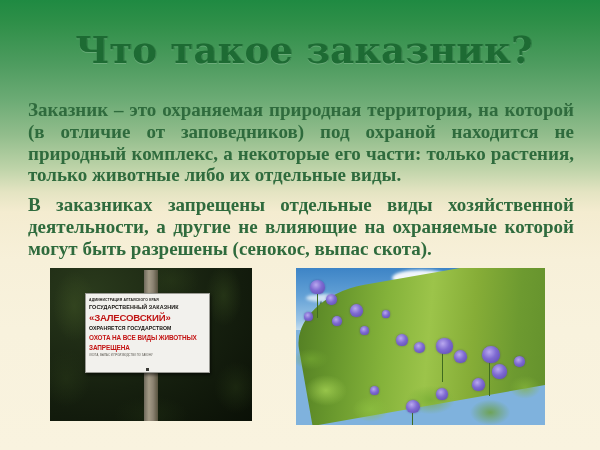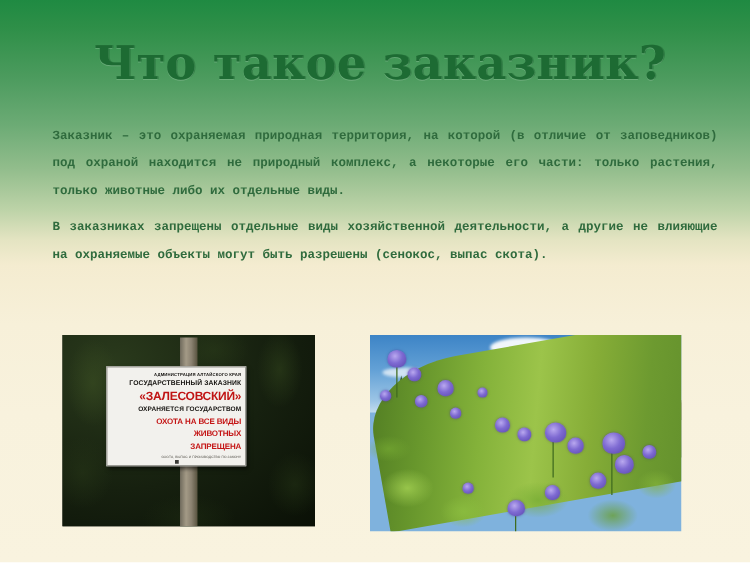--- a/index.html
+++ b/index.html
@@ -60,24 +60,24 @@
   }
 
   
   .body-copy {
     position: absolute;
     left: 28px;
     top: 99px;
     width: 546px;
   }
   .para {
-    margin: 0 0 8px 14px;
-    font-family: Liberation Mono, monospace;
-    font-weight: bold;
-    font-size: 10px;
+    margin: 0 0 8px 0;
+    font-family: Liberation Serif, serif;
+    font-weight: bold;
+    font-size: 19px;
     line-height: 21.8px;
     color: #2f6b3d;
     text-align: justify;
     text-justify: inter-word;
   }
   .para:last-child { margin-bottom: 0; }
 
   
   .photo-row {
     position: absolute;
@@ -120,28 +120,28 @@
     top: 2px;
     margin-left: -7px;
     width: 14px;
     height: 151px;
     background: linear-gradient(to right, #6f6a5c 0%, #a39a86 35%, #8b8271 65%, #58533f 100%);
   }
   .sign-board {
     position: absolute;
     left: 35px;
     top: 25px;
-    width: 112px;
+    width: 125px;
     height: 80px;
     background: #f2f1ed;
     border: 1px solid #9a9a94;
     box-shadow: 1px 2px 3px rgba(0,0,0,0.55);
     box-sizing: border-box;
     padding: 4px 3px 3px 3px;
-    text-align: right;
+    text-align: left;
     font-family: "Liberation Sans", "DejaVu Sans", sans-serif;
     color: #14120f;
   }
   .sign-l1 {
     font-size: 3.4px;
     font-weight: bold;
     line-height: 5px;
     letter-spacing: 0.15px;
   }
   .sign-l2 {
@@ -319,21 +319,21 @@
 <body>
 
 <div class="slide">
 
   <div class="title-area">
     <h1 class="slide-title">Что такое заказник?</h1>
   </div>
 
   <div class="body-copy">
     <p class="para">Заказник – это охраняемая природная территория, на которой (в отличие от заповедников) под охраной находится не природный комплекс, а некоторые его части: только растения, только животные либо их отдельные виды.</p>
-    <p class="para">В заказниках запрещены отдельные виды хозяйственной деятельности, а другие не влияющие на охраняемые объекты могут быть разрешены (сенокос, выпас скота).</p>
+    <p class="para">В заказниках запрещены отдельные виды хозяйственной деятельности, а другие не влияющие на охраняемые которой могут быть разрешены (сенокос, выпас скота).</p>
   </div>
 
   <div class="photo-row">
 
     <div class="photo photo-sign">
       <div class="forest-noise"></div>
       <div class="sign-post"></div>
       <div class="sign-board">
         <div class="sign-l1">АДМИНИСТРАЦИЯ АЛТАЙСКОГО КРАЯ</div>
         <div class="sign-l2">ГОСУДАРСТВЕННЫЙ ЗАКАЗНИК</div>

